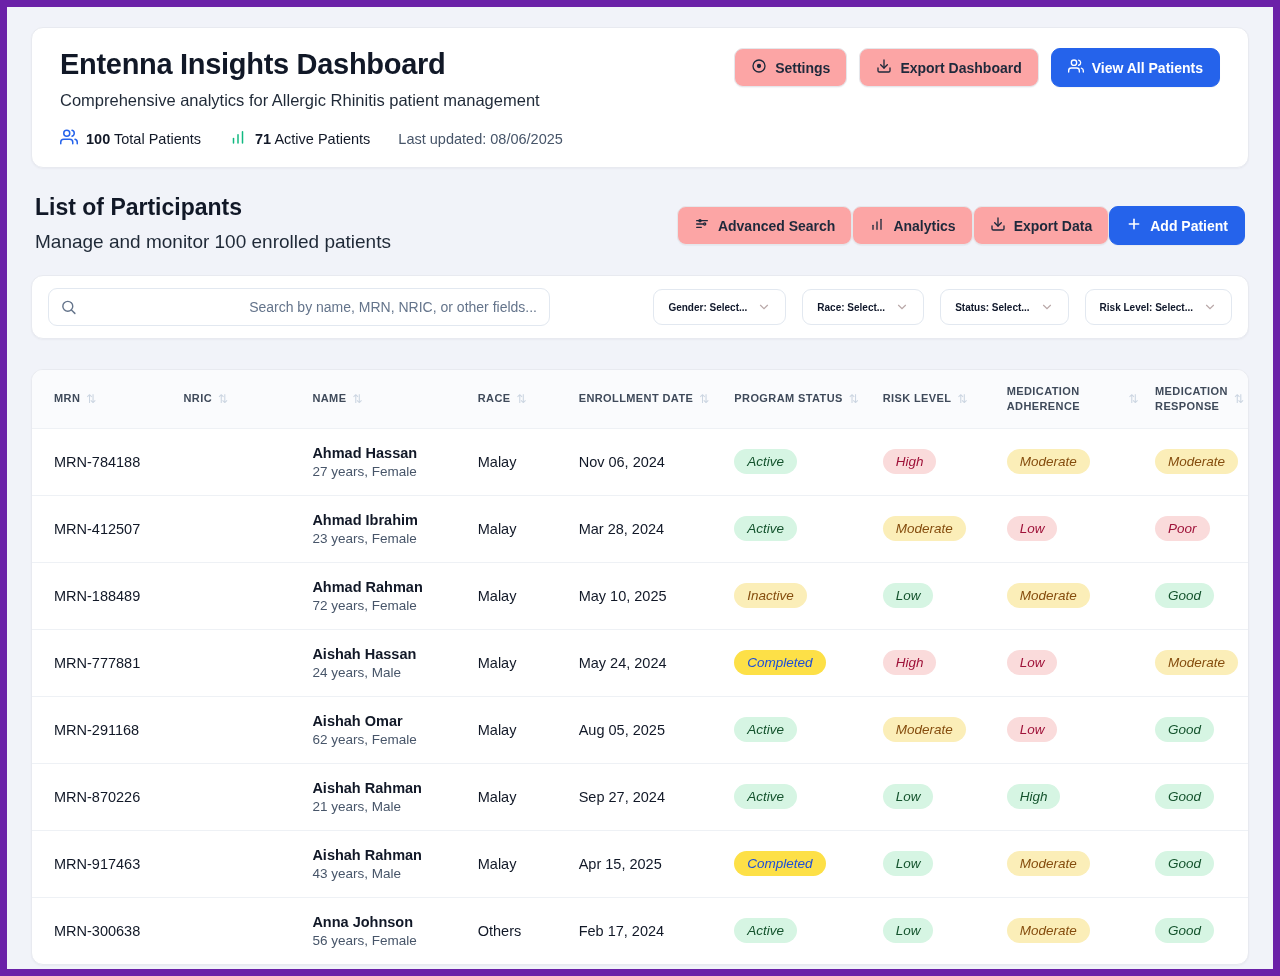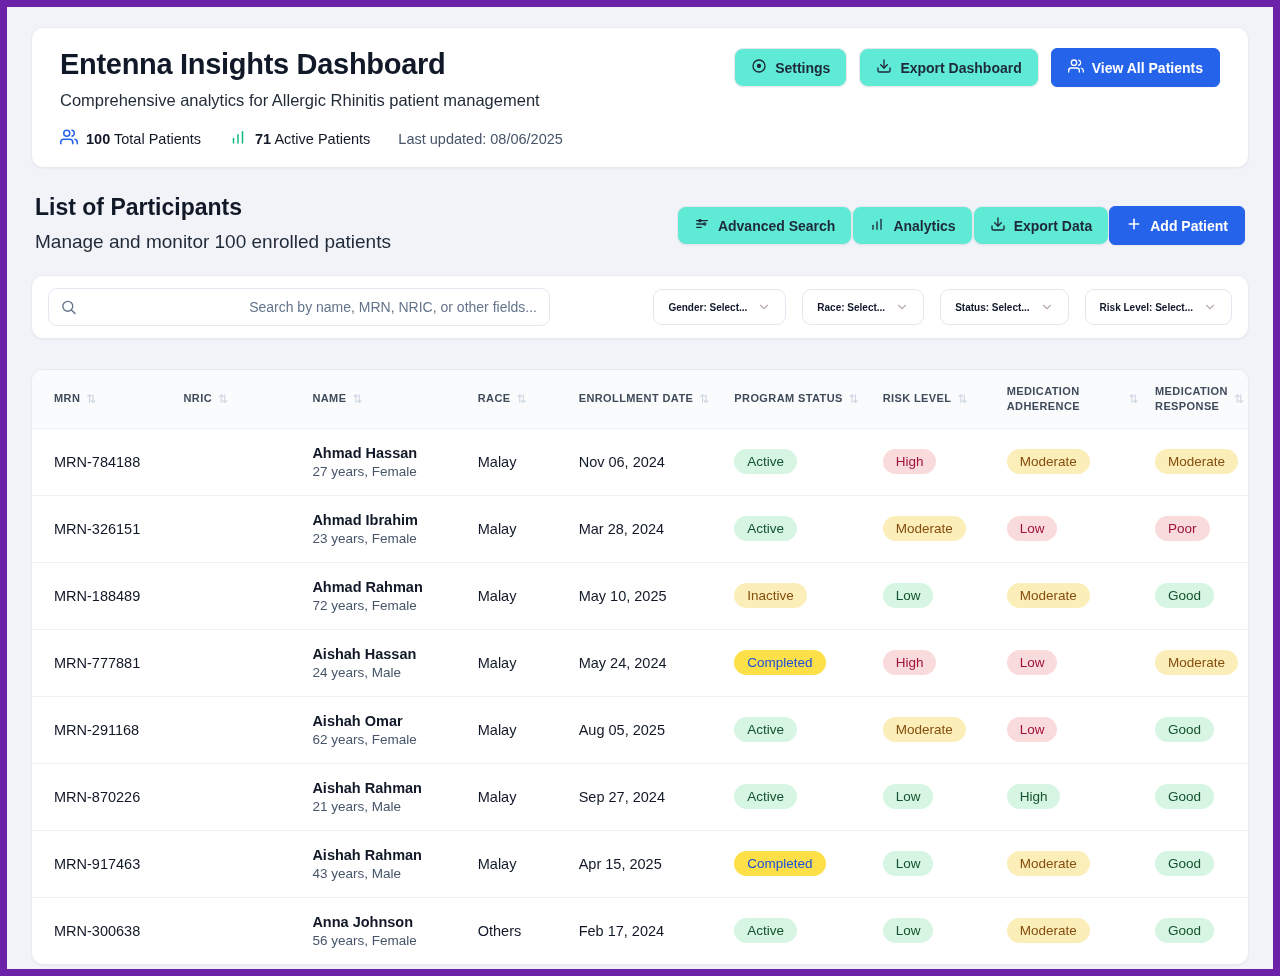--- a/index.html
+++ b/index.html
@@ -22,27 +22,27 @@
 
   
   .header-card { padding:20px 28px 18px; }
   .header-top { display:flex; justify-content:space-between; align-items:flex-start; }
   .page-title { font-size:29px; font-weight:800; letter-spacing:-.3px; color:#111827; }
   .page-subtitle { margin-top:10px; font-size:16.5px; color:#1f2937; }
   .header-actions { display:flex; gap:12px; }
 
   .btn {
     display:inline-flex; align-items:center; gap:8px;
-    padding:9px 16px; background:#5eead4;
+    padding:9px 16px; background:#fca5a5;
     border:1px solid #e5e7eb; border-radius:9px;
     font-family:inherit; font-size:14px; font-weight:600; color:#1e293b;
     cursor:pointer; white-space:nowrap;
     box-shadow:0 1px 1px rgba(16,24,40,.04);
   }
-  .btn-primary { background:#2563eb; border-color:#2563eb; color:#fff;border-radius:6px; }
+  .btn-primary { background:#2563eb; border-color:#2563eb; color:#fff; }
   .btn svg { flex:0 0 auto; }
 
   .header-stats { display:flex; align-items:center; gap:28px; margin-top:18px; font-size:14.5px; }
   .stat { display:flex; align-items:center; gap:8px; }
   .stat b { font-weight:700; }
   .stat-label { color:#111827; }
   .muted { color:#475569; }
   .ic-blue { color:#2563eb; }
   .ic-green { color:#10b981; }
 
@@ -87,21 +87,21 @@
   td { padding:12px 8px; height:67px; vertical-align:middle; font-size:14.5px; color:#111827; }
   .cell-name { font-weight:700; color:#111827; }
   .cell-meta { margin-top:3px; font-size:13.5px; font-weight:400; color:#475569; }
 
   col.c-mrn{width:11.8%} col.c-nric{width:10.6%} col.c-name{width:13.6%}
   col.c-race{width:8.3%} col.c-enroll{width:12.8%} col.c-status{width:12.2%}
   col.c-risk{width:10.2%} col.c-adh{width:12.2%} col.c-resp{width:8.3%}
 
   .badge {
     display:inline-block; padding:5px 13px; border-radius:999px;
-    font-size:13.5px; font-weight:500; white-space:nowrap;
+    font-size:13.5px; font-weight:500; white-space:nowrap;font-style:italic;
   }
   .badge.green  { background:#d6f5e3; color:#14532d; }
   .badge.yellow { background:#fbeeb8; color:#854d0e; }
   .badge.red    { background:#fadbdb; color:#9f1239; }
   .badge.blue   { background:#fde047; color:#1d4ed8; }
 </style>
 </head>
 <body>
 
 <div class="page">
@@ -336,21 +336,21 @@
               <div class="cell-meta">27 years, Female</div>
             </td>
             <td>Malay</td>
             <td>Nov 06, 2024</td>
             <td><span class="badge green">Active</span></td>
             <td><span class="badge red">High</span></td>
             <td><span class="badge yellow">Moderate</span></td>
             <td><span class="badge yellow">Moderate</span></td>
           </tr>
           <tr>
-            <td>MRN-326151</td>
+            <td>MRN-412507</td>
             <td></td>
             <td>
               <div class="cell-name">Ahmad Ibrahim</div>
               <div class="cell-meta">23 years, Female</div>
             </td>
             <td>Malay</td>
             <td>Mar 28, 2024</td>
             <td><span class="badge green">Active</span></td>
             <td><span class="badge yellow">Moderate</span></td>
             <td><span class="badge red">Low</span></td>

